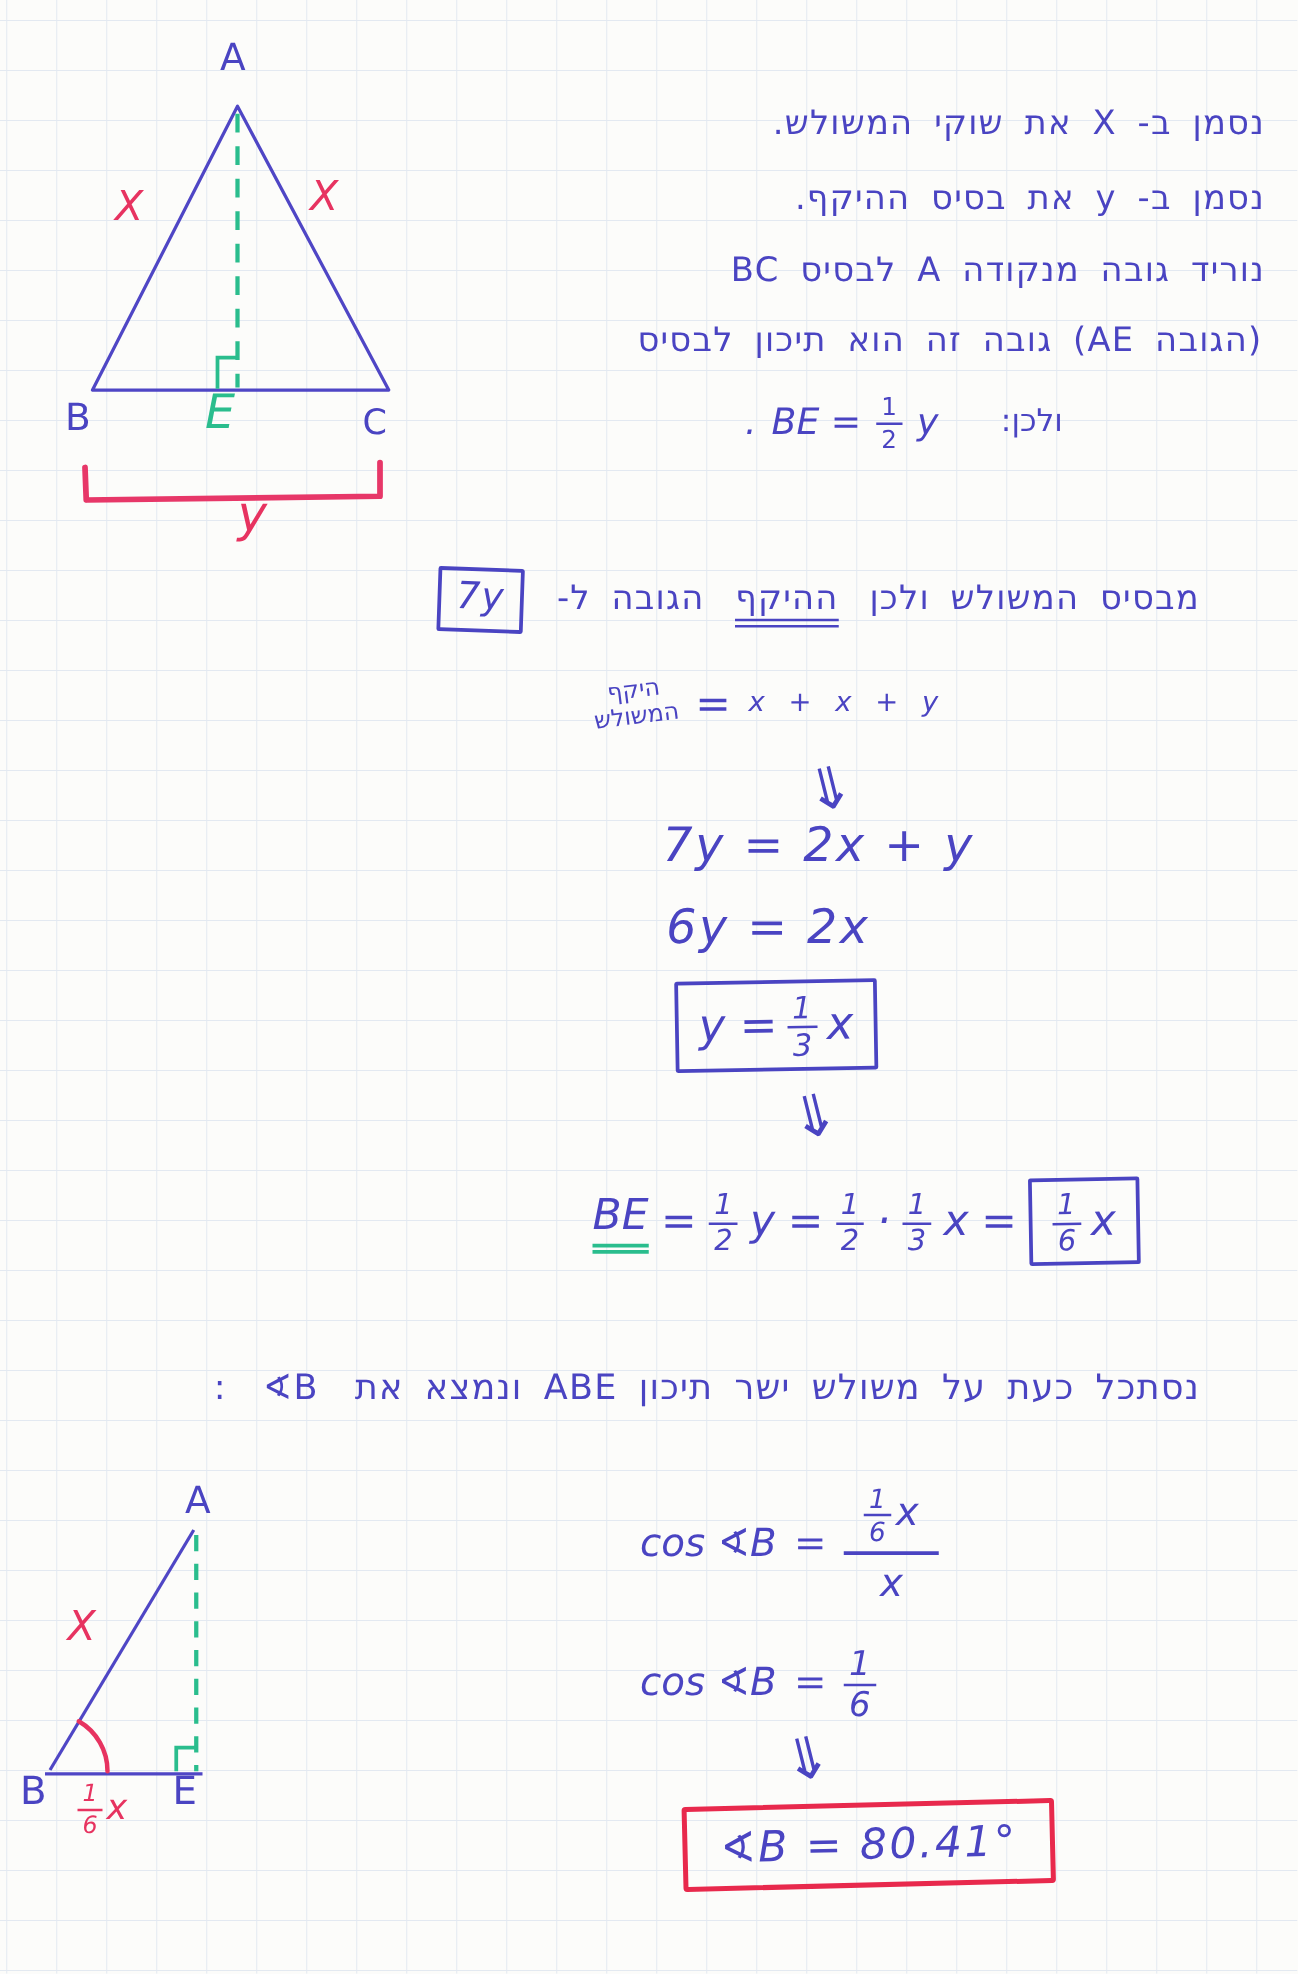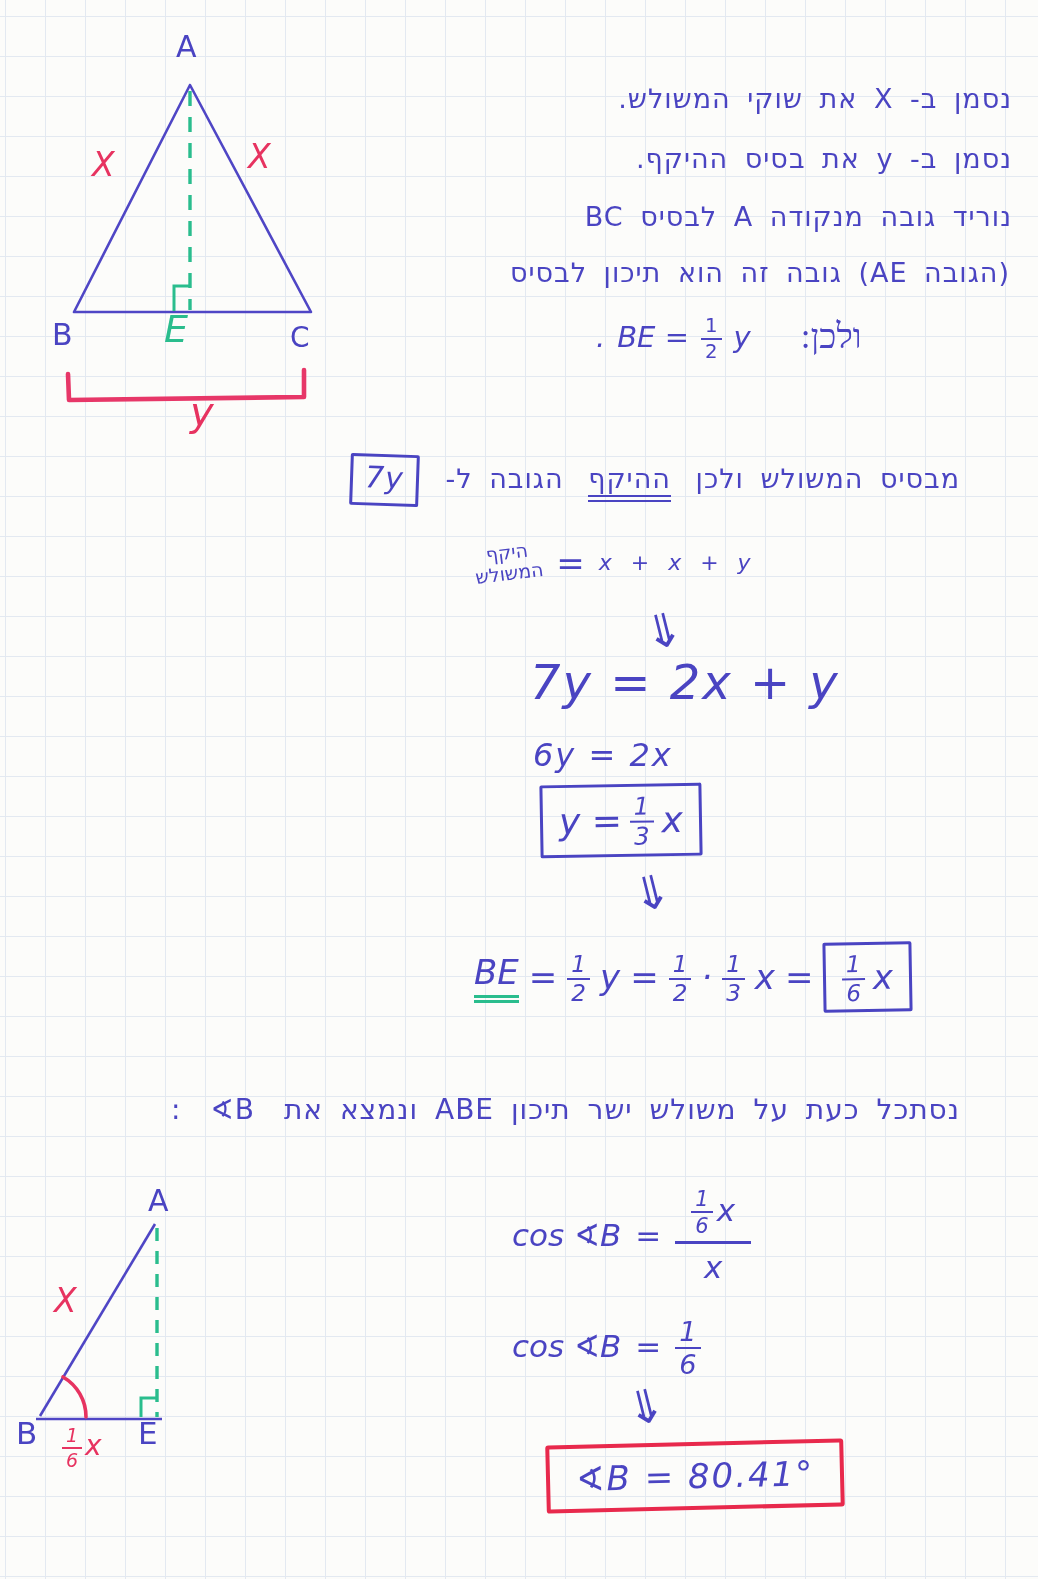--- a/index.html
+++ b/index.html
@@ -73,43 +73,43 @@
 
   <div class="eqrow" style="left:596px;top:314px;gap:12px;font-size:29px;">
     <span class="it">.</span>
     <span class="it">BE =</span>
     <span class="fr">
       <span class="n">1</span>
       <span class="d">2</span>
     </span>
     <span class="it">y</span>
     <span class="spacer26"></span>
-    <span style="direction:rtl;font-size:35px;font-family:Liberation Serif, serif;">ולכן:</span>
+    <span style="direction:rtl;font-size:25px;">ולכן:</span>
   </div>
 
   <div class="hline" style="right:78px;top:454px;">
     <span>מבסיס המשולש ולכן</span>
     <span class="dblu-blue" style="margin:0 8px;">ההיקף</span>
     <span>הגובה ל-</span>
     <span class="bluebox ltr it" style="padding:2px 12px 6px;margin:0 10px;transform:rotate(2deg);font-size:30px;">7y</span>
   </div>
 
   <div class="eqrow" style="left:474px;top:542px;gap:14px;">
     <span class="stacklabel">
       <span>היקף</span>
       <span>המשולש</span>
     </span>
     <span style="font-size:34px;">=</span>
     <span class="it" style="font-size:22px;letter-spacing:6px;">x + x + y</span>
   </div>
 
   <div class="arrow" style="left:644px;top:608px;">⇓</div>
 
-  <div class="eqrow it" style="left:530px;top:654px;font-size:48px;letter-spacing:2px;">7y = 2x + y</div>
-  <div class="eqrow it" style="left:533px;top:736px;font-size:32px;letter-spacing:2px;">6y = 2x</div>
+  <div class="eqrow it" style="left:530px;top:654px;font-size:38px;letter-spacing:2px;">7y = 2x + y</div>
+  <div class="eqrow it" style="left:533px;top:719px;font-size:38px;letter-spacing:2px;">6y = 2x</div>
 
   <div class="eqrow" style="left:540px;top:784px;">
     <span class="bluebox it" style="font-size:36px;transform:rotate(-1deg);">
       <span>y =</span>
       <span class="fr">
         <span class="n">1</span>
         <span class="d">3</span>
       </span>
       <span>x</span>
     </span>

